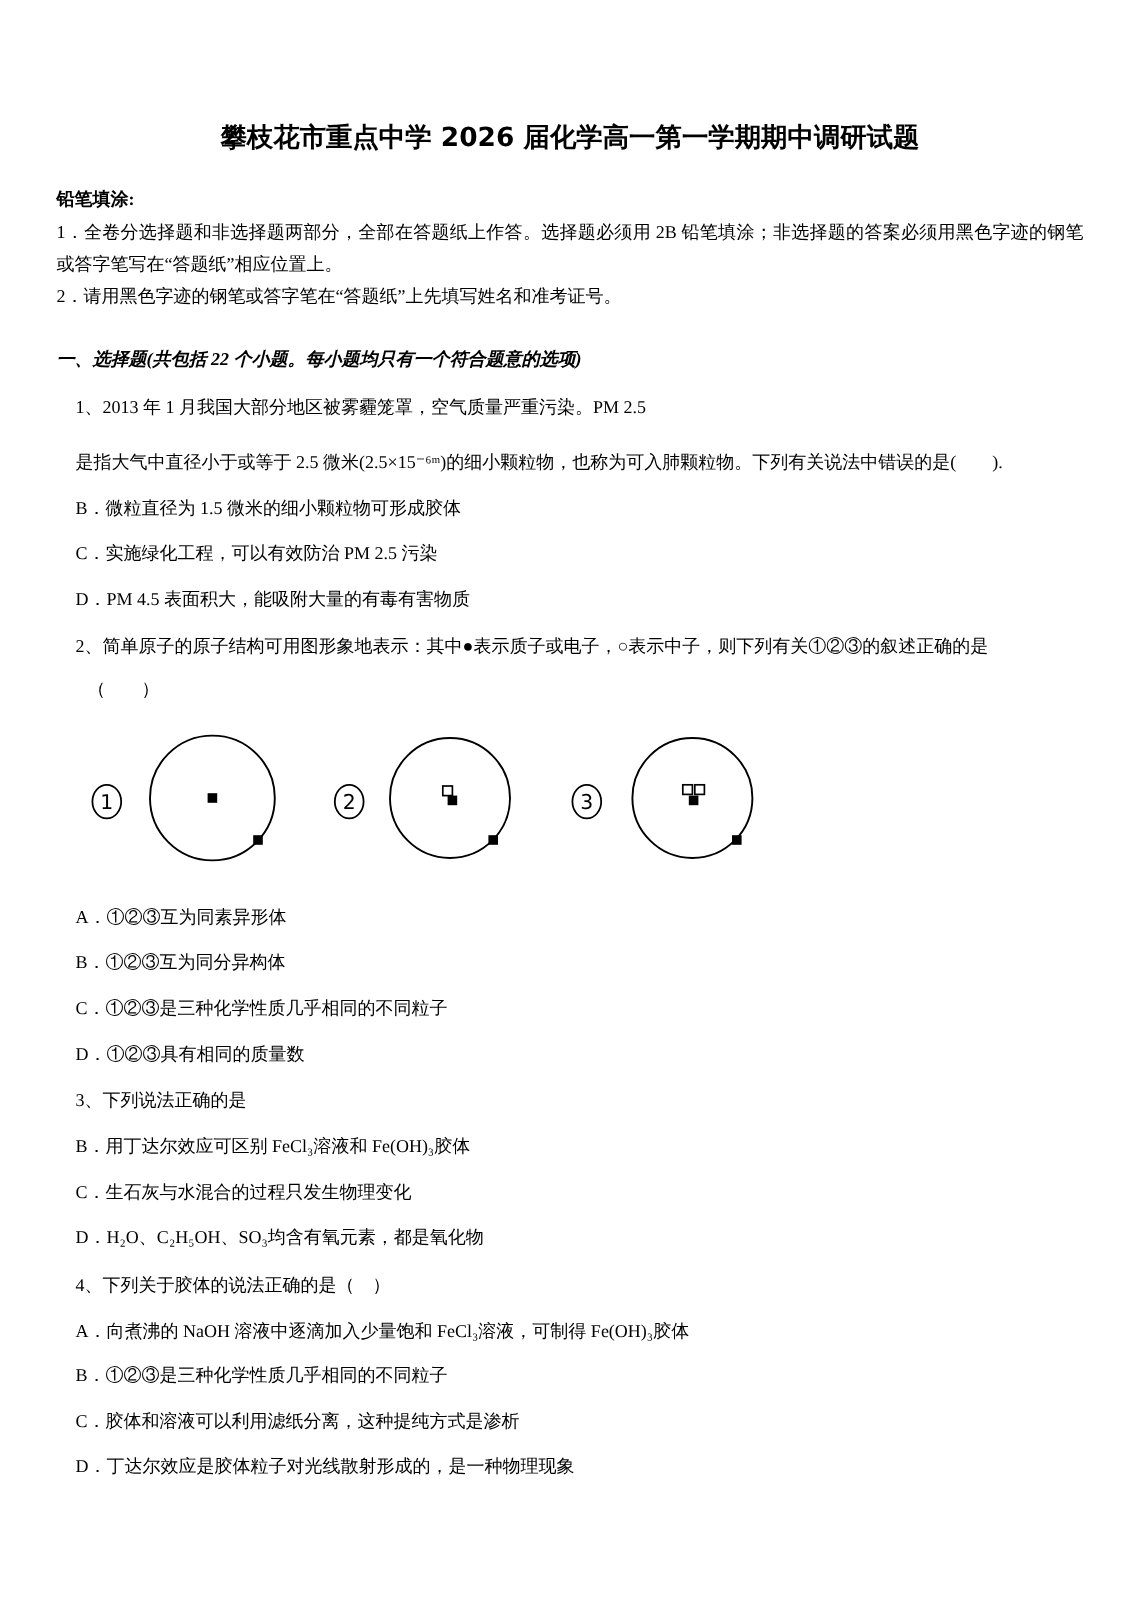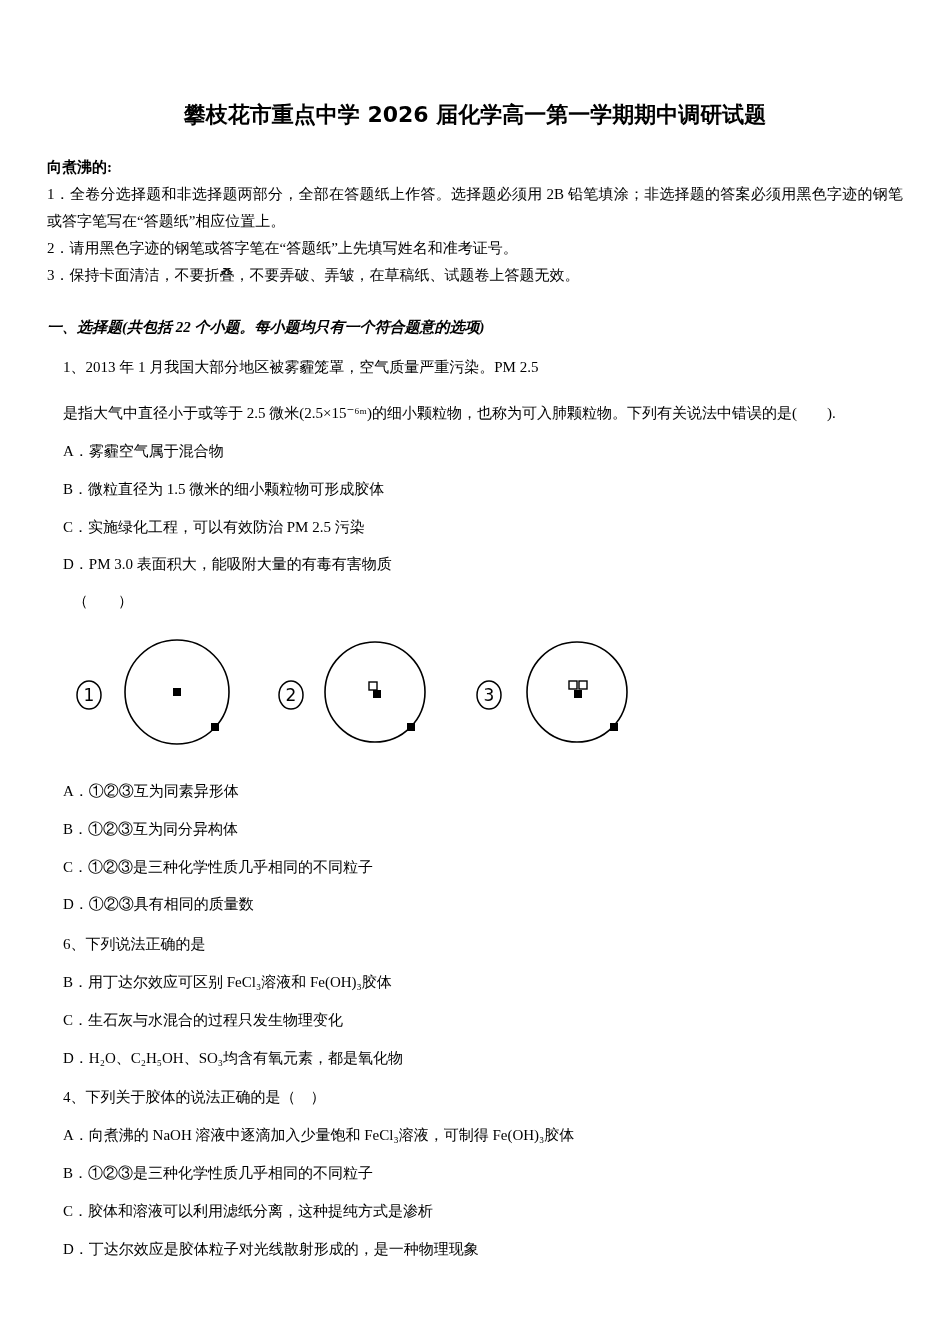--- a/index.html
+++ b/index.html
@@ -44,38 +44,37 @@
   }
 </style>
 </head>
 <body>
 
 <div class="page">
 
   <h1 class="title">攀枝花市重点中学 2026 届化学高一第一学期期中调研试题</h1>
 
   <div class="notice">
-    <p class="notice-heading">向煮沸的:</p>
+    <p class="notice-heading">铅笔填涂:</p>
     <p>1．全卷分选择题和非选择题两部分，全部在答题纸上作答。选择题必须用 2B 铅笔填涂；非选择题的答案必须用黑色字迹的钢笔或答字笔写在“答题纸”相应位置上。</p>
     <p>2．请用黑色字迹的钢笔或答字笔在“答题纸”上先填写姓名和准考证号。</p>
-    <p>3．保持卡面清洁，不要折叠，不要弄破、弄皱，在草稿纸、试题卷上答题无效。</p>
   </div>
 
   <p class="section-heading">一、选择题(共包括 22 个小题。每小题均只有一个符合题意的选项)</p>
 
   <div class="q">
     <p class="stem">1、2013 年 1 月我国大部分地区被雾霾笼罩，空气质量严重污染。PM 2.5</p>
     <p class="stem stem-gap">是指大气中直径小于或等于 2.5 微米(2.5×15⁻⁶ᵐ)的细小颗粒物，也称为可入肺颗粒物。下列有关说法中错误的是(　　).</p>
-    <p class="opt">A．雾霾空气属于混合物</p>
     <p class="opt">B．微粒直径为 1.5 微米的细小颗粒物可形成胶体</p>
     <p class="opt">C．实施绿化工程，可以有效防治 PM 2.5 污染</p>
-    <p class="opt">D．PM 3.0 表面积大，能吸附大量的有毒有害物质</p>
+    <p class="opt">D．PM 4.5 表面积大，能吸附大量的有毒有害物质</p>
   </div>
 
   <div class="q">
+    <p class="stem">2、简单原子的原子结构可用图形象地表示：其中●表示质子或电子，○表示中子，则下列有关①②③的叙述正确的是</p>
     <p class="paren-line">（　　）</p>
 
     <div class="diagram-wrap">
       <svg width="620" height="132" viewBox="0 0 620 132">
 
         <g>
           <ellipse cx="20" cy="66" rx="12" ry="14" fill="none" stroke="#000" stroke-width="1.5"></ellipse>
           <text x="20" y="72" text-anchor="middle">1</text>
         </g>
 
@@ -112,21 +111,21 @@
       </svg>
     </div>
 
     <p class="opt">A．①②③互为同素异形体</p>
     <p class="opt">B．①②③互为同分异构体</p>
     <p class="opt">C．①②③是三种化学性质几乎相同的不同粒子</p>
     <p class="opt">D．①②③具有相同的质量数</p>
   </div>
 
   <div class="q">
-    <p class="stem">6、下列说法正确的是</p>
+    <p class="stem">3、下列说法正确的是</p>
     <p class="opt">B．用丁达尔效应可区别 FeCl₃溶液和 Fe(OH)₃胶体</p>
     <p class="opt">C．生石灰与水混合的过程只发生物理变化</p>
     <p class="opt">D．H₂O、C₂H₅OH、SO₃均含有氧元素，都是氧化物</p>
   </div>
 
   <div class="q">
     <p class="stem">4、下列关于胶体的说法正确的是（　）</p>
     <p class="opt">A．向煮沸的 NaOH 溶液中逐滴加入少量饱和 FeCl₃溶液，可制得 Fe(OH)₃胶体</p>
     <p class="opt">B．①②③是三种化学性质几乎相同的不同粒子</p>
     <p class="opt">C．胶体和溶液可以利用滤纸分离，这种提纯方式是渗析</p>

